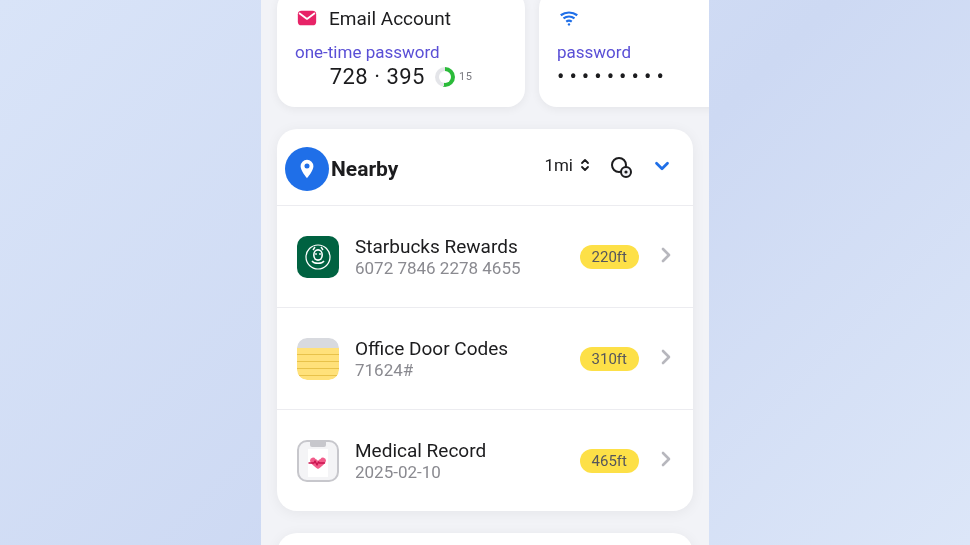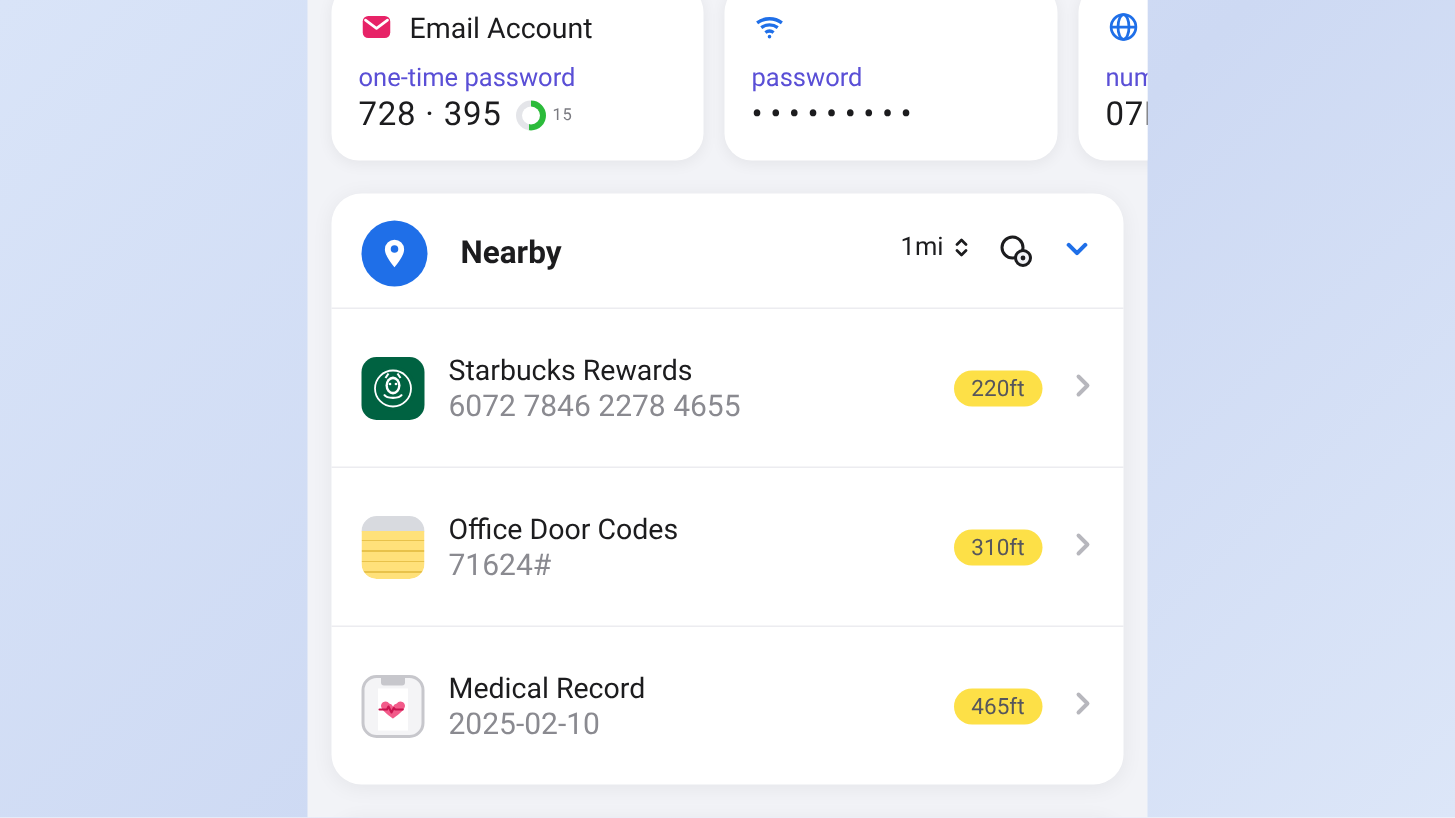--- a/index.html
+++ b/index.html
@@ -4,21 +4,21 @@
 <style>
   * { box-sizing: border-box; margin: 0; padding: 0; }
   html, body { width: 970px; height: 545px; overflow: hidden; }
   body {
     font-family: -apple-system, BlinkMacSystemFont, "Segoe UI", Roboto, Helvetica, Arial, sans-serif;
     background: linear-gradient(135deg, #d9e4f8 0%, #cdd9f3 55%, #dce6f8 100%);
     display: flex;
     justify-content: center;
   }
   .phone {
-    width: 560px;
+    width: 448px;
     background: #f2f3f7;
     padding: 0 16px;
     height: 100%;
     overflow: hidden;
   }
   .top-row {
     display: flex;
     gap: 14px;
     margin-top: -10px;
   }
@@ -52,20 +52,21 @@
     font-size: 17px;
     margin-bottom: 2px;
   }
   .field-value {
     font-size: 22px;
     color: #1c1c1e;
     letter-spacing: 0.5px;
     display: flex;
     align-items: center;
     gap: 10px;
+    justify-content: center;
   }
   .dots {
     font-size: 22px;
     letter-spacing: 5px;
     color: #1c1c1e;
   }
   .countdown {
     display: flex;
     align-items: center;
     gap: 4px;
@@ -89,22 +90,22 @@
   .nearby-card {
     background: #fff;
     border-radius: 20px;
     box-shadow: 0 2px 14px rgba(0,0,0,0.06);
     margin-top: 22px;
     padding: 0;
   }
   .nearby-header {
     display: flex;
     align-items: center;
-    padding: 18px 20px 14px 20px;
-    gap: 22px;
+    padding: 18px 20px 14px 8px;
+    gap: 2px;
   }
   .loc-circle {
     width: 44px; height: 44px;
     background: #1f6fe8;
     border-radius: 50%;
     display: flex; align-items: center; justify-content: center;
     flex-shrink: 0;
   }
   .nearby-title {
     font-size: 21px;
@@ -182,21 +183,21 @@
     background: #fff;
     margin: 0 3px 3px 3px;
     display: flex; align-items: center; justify-content: center;
   }
   .item-text { flex: 1; min-width: 0; }
   .item-title {
     font-size: 19px;
     color: #1c1c1e;
   }
   .item-sub {
-    font-size: 20px;
+    font-size: 17px;
     color: #8a8a90;
   }
   .dist-pill {
     background: #fde047;
     border-radius: 14px;
     padding: 3px 12px;
     font-size: 15px;
     color: #56565c;
     margin-right: 4px;
   }

